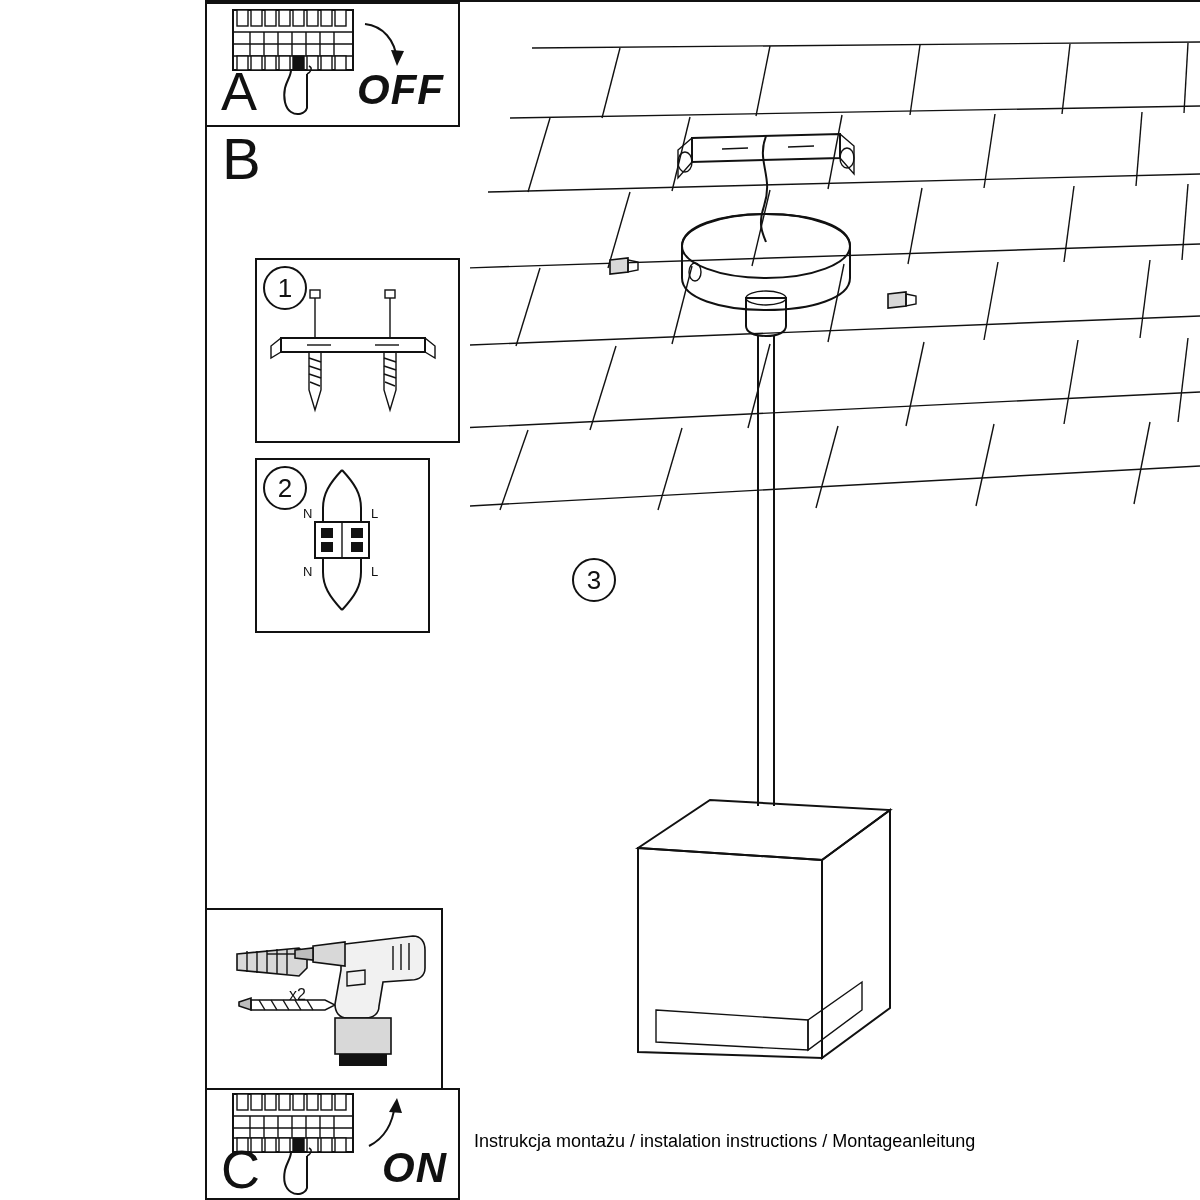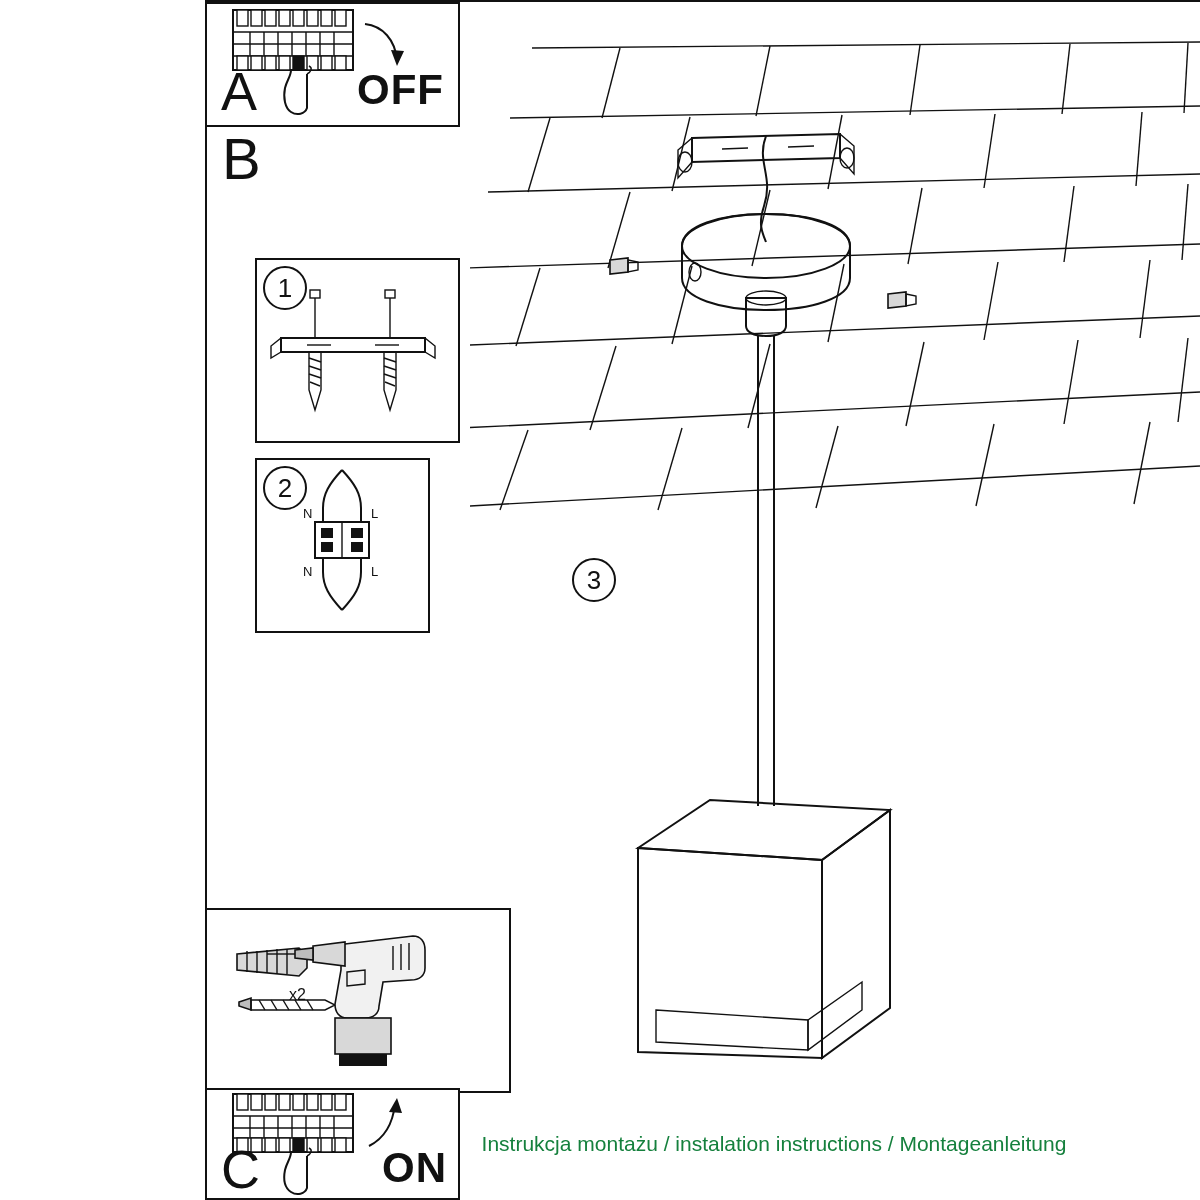--- a/index.html
+++ b/index.html
@@ -4,27 +4,27 @@
 <style>
   html,body{margin:0;padding:0;background:#ffffff;}
   body{width:1200px;height:1200px;font-family:"Liberation Sans",sans-serif;color:#111;overflow:hidden;}
   #sheet{position:relative;width:1200px;height:1200px;}
   .abs{position:absolute;}
   .box{position:absolute;border:2px solid #111;box-sizing:border-box;background:#fff;}
   .lbl{position:absolute;font-family:"Liberation Sans",sans-serif;color:#111;}
 
   
   .bigletter{font-size:54px;font-weight:400;line-height:1;}
-  .offon{font-size:42px;font-weight:700;letter-spacing:1px;}
+  .offon{font-size:42px;font-weight:700;letter-spacing:1px;font-style:italic;}
 
   
   .circnum{position:absolute;width:40px;height:40px;border:2px solid #111;border-radius:50%;
            display:flex;align-items:center;justify-content:center;font-size:26px;background:#fff;}
 
-  .footer{position:absolute;font-size:21px;line-height:1.55;color:#15803d;text-align:center;}
+  .footer{position:absolute;font-size:18px;line-height:1.55;color:#000000;}
 
   svg{display:block;}
   .stroke{fill:none;stroke:#111;stroke-width:2;}
   .thin{fill:none;stroke:#111;stroke-width:1.4;}
   .fillblack{fill:#111;stroke:none;}
   .fillgrey{fill:#d8d8d8;stroke:#111;stroke-width:1.6;}
   .fillgrey2{fill:#bdbdbd;stroke:#111;stroke-width:1.6;}
   .fillvlight{fill:#f1f1f1;stroke:#111;stroke-width:1.6;}
   .tinytxt{font-size:13px;font-family:"Liberation Sans",sans-serif;fill:#111;}
   .x2{position:absolute;font-size:16px;}
@@ -145,21 +145,21 @@
       <text class="tinytxt" x="46" y="58">N</text>
       <text class="tinytxt" x="114" y="58">L</text>
       <text class="tinytxt" x="46" y="116">N</text>
       <text class="tinytxt" x="114" y="116">L</text>
     </svg>
   </div>
   <div class="circnum" style="left:263px;top:466px;">
     <span>2</span>
   </div>
 
-  <div class="box" style="left:205px;top:908px;width:306px;height:185px;">
+  <div class="box" style="left:205px;top:908px;width:238px;height:185px;">
     <svg width="251" height="181" viewBox="0 0 251 181">
 
       <path class="fillgrey" d="M30 44 L92 38 L100 46 L100 58 L92 66 L30 60 Z"></path>
       <g class="thin">
         <line x1="40" y1="41" x2="40" y2="62"></line>
         <line x1="50" y1="41" x2="50" y2="63"></line>
         <line x1="60" y1="40" x2="60" y2="63"></line>
         <line x1="70" y1="39" x2="70" y2="64"></line>
         <line x1="80" y1="39" x2="80" y2="64"></line>
       </g>

